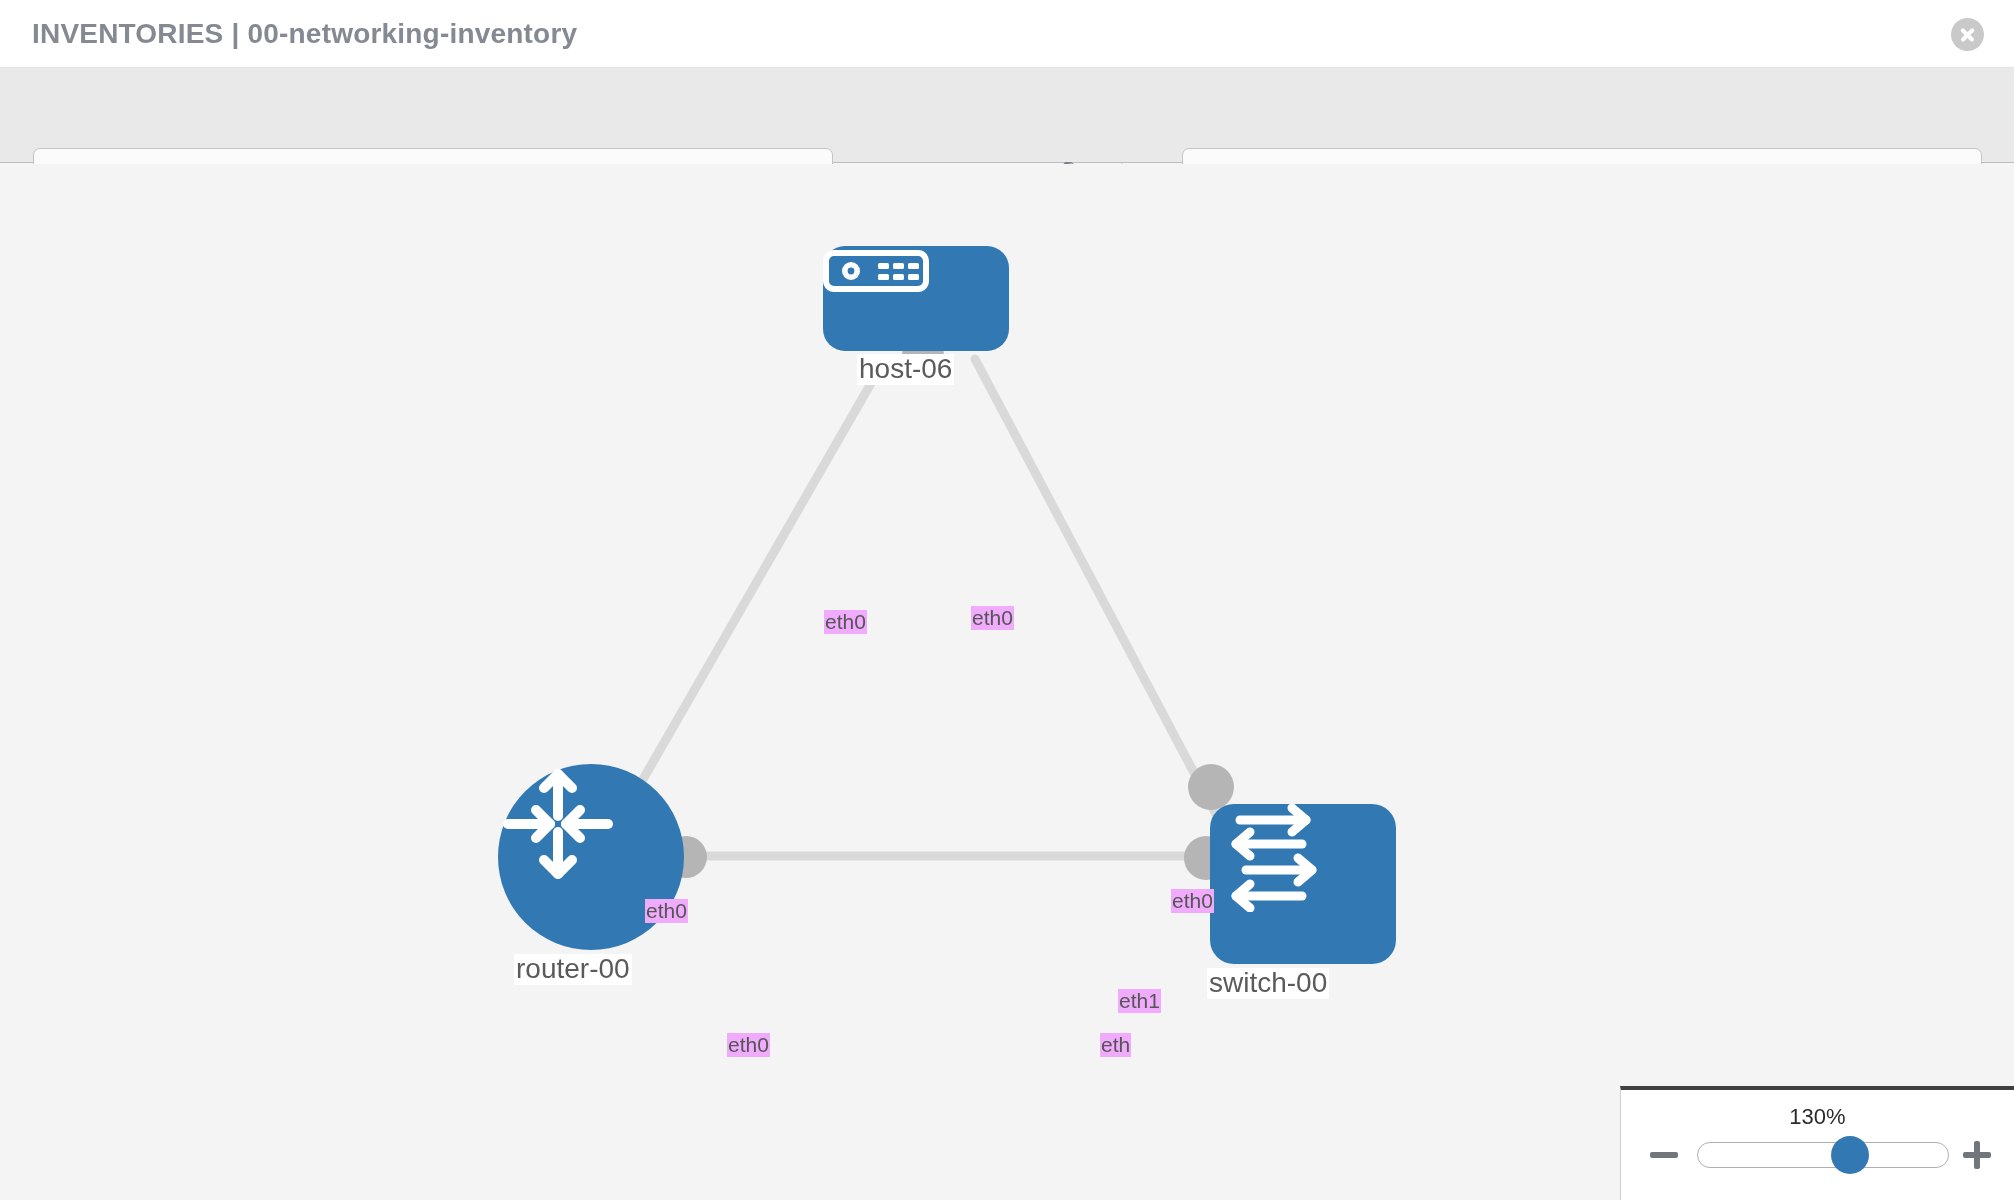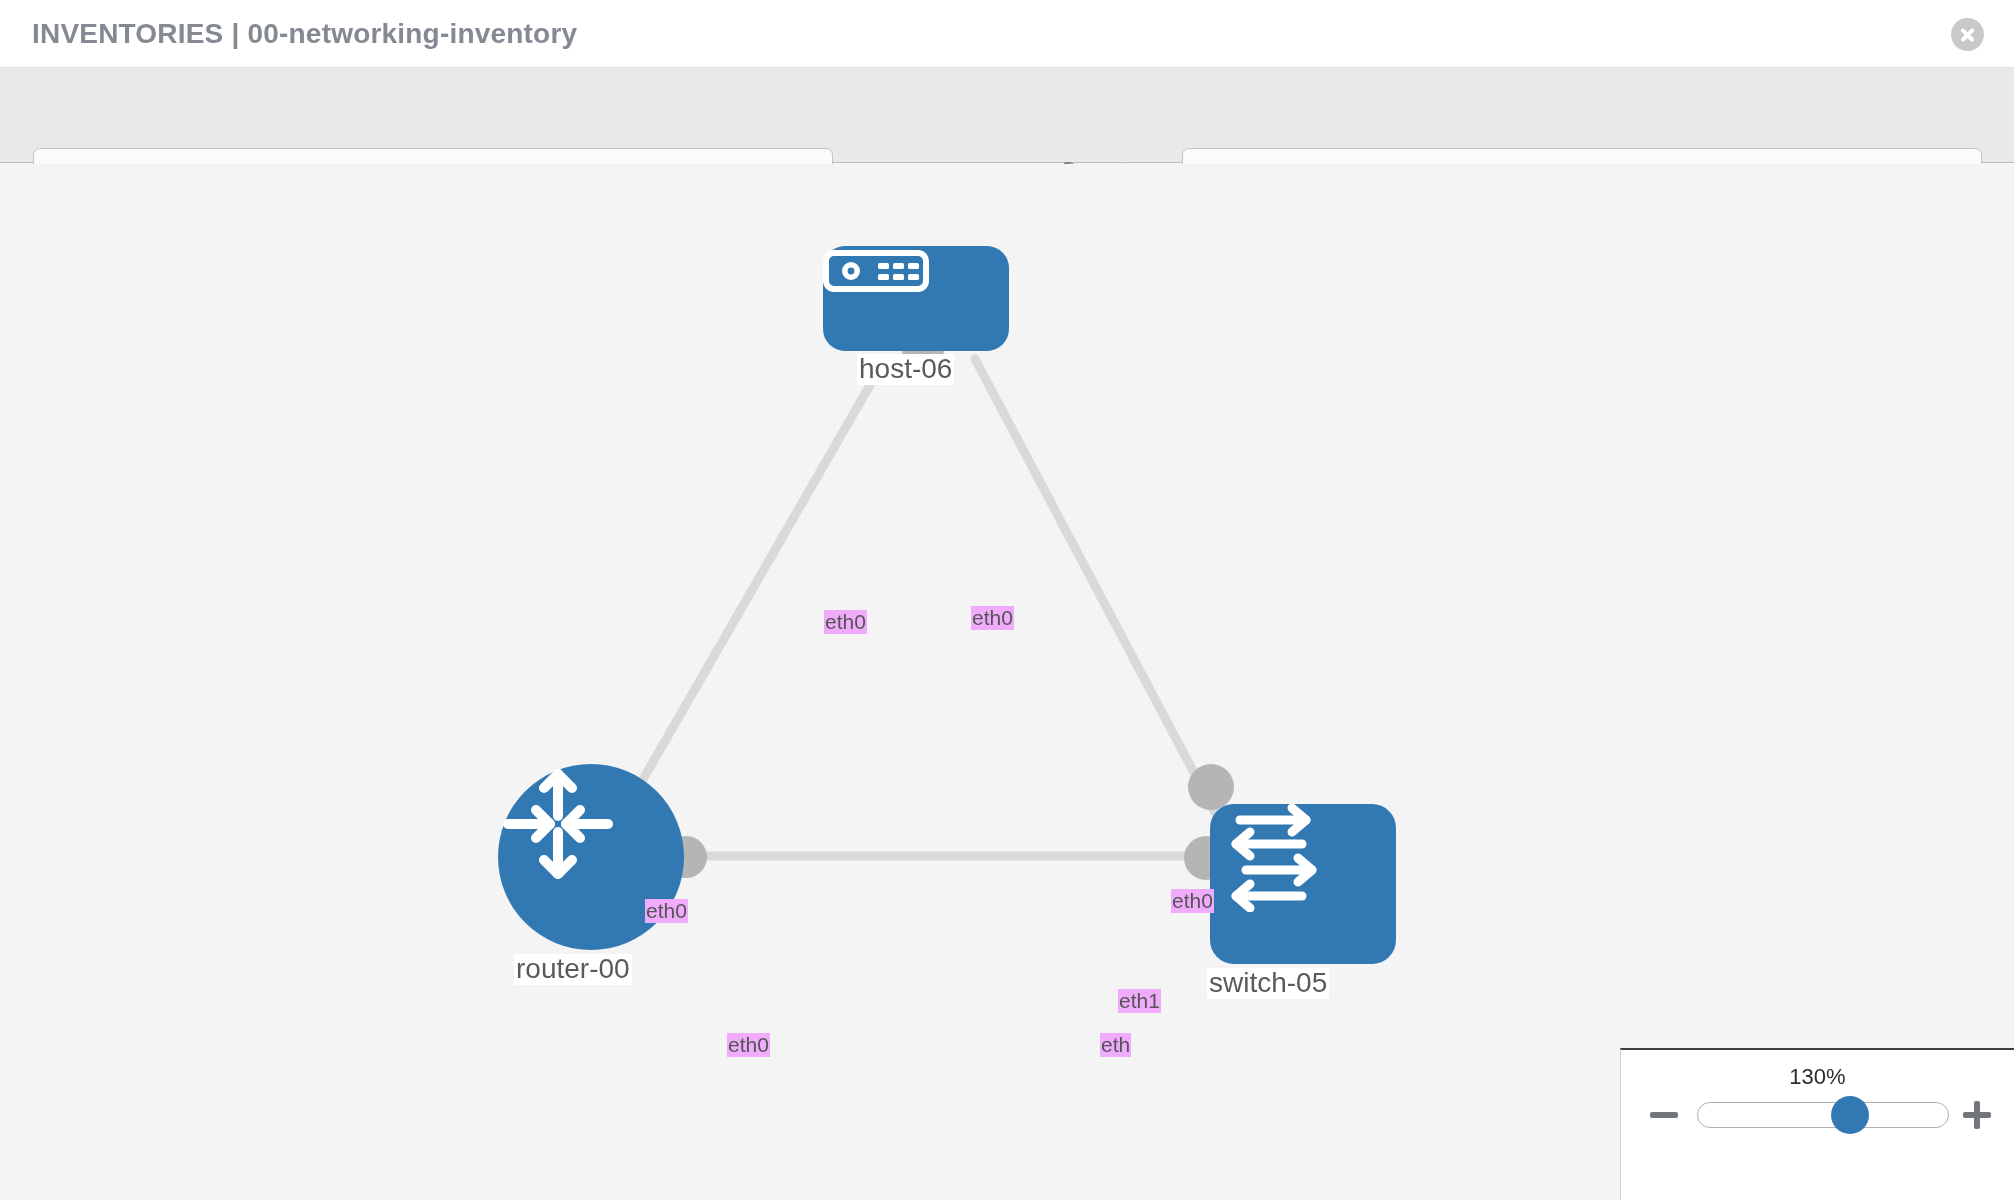--- a/index.html
+++ b/index.html
@@ -137,24 +137,24 @@
   .nub {
     position: absolute;
     background: #b5b5b5;
     border-radius: 50%;
   }
 
   
   .zoom-panel {
     position: absolute;
     right: 0; bottom: 0;
-    width: 394px; height: 152px;
+    width: 394px; height: 114px;
     background: #ffffff;
     border-left: 1px solid #d0d0d0;
-    border-top: 2px solid #404040;
+    border-top: 4px solid #404040;
   }
   .zoom-value {
     position: absolute; top: 14px; left: 0; width: 100%;
     text-align: center;
     font-size: 22px; color: #2b2b2b;
   }
   .zoom-minus, .zoom-plus {
     position: absolute; top: 48px;
     width: 34px; height: 34px;
     cursor: pointer;
@@ -295,21 +295,21 @@
             <polyline points="82,4 96,16 82,28"></polyline>
             <line x1="92" y1="40" x2="26" y2="40"></line>
             <polyline points="40,28 26,40 40,52"></polyline>
             <line x1="36" y1="66" x2="102" y2="66"></line>
             <polyline points="88,54 102,66 88,78"></polyline>
             <line x1="92" y1="92" x2="26" y2="92"></line>
             <polyline points="40,80 26,92 40,104"></polyline>
           </g>
         </svg>
       </div>
-      <div class="node-label" style="left:-3px; top:164px;">switch-05</div>
+      <div class="node-label" style="left:-3px; top:164px;">switch-00</div>
     </div>
 
     <div class="iface-label" style="left:824px; top:446px;">eth0</div>
     <div class="iface-label" style="left:971px; top:442px;">eth0</div>
     <div class="iface-label" style="left:645px; top:735px;">eth0</div>
     <div class="iface-label" style="left:1171px; top:725px;">eth0</div>
     <div class="iface-label" style="left:727px; top:869px;">eth0</div>
     <div class="iface-label" style="left:1100px; top:869px;">eth</div>
     <div class="iface-label" style="left:1118px; top:825px;text-align:center;">eth1</div>
 

